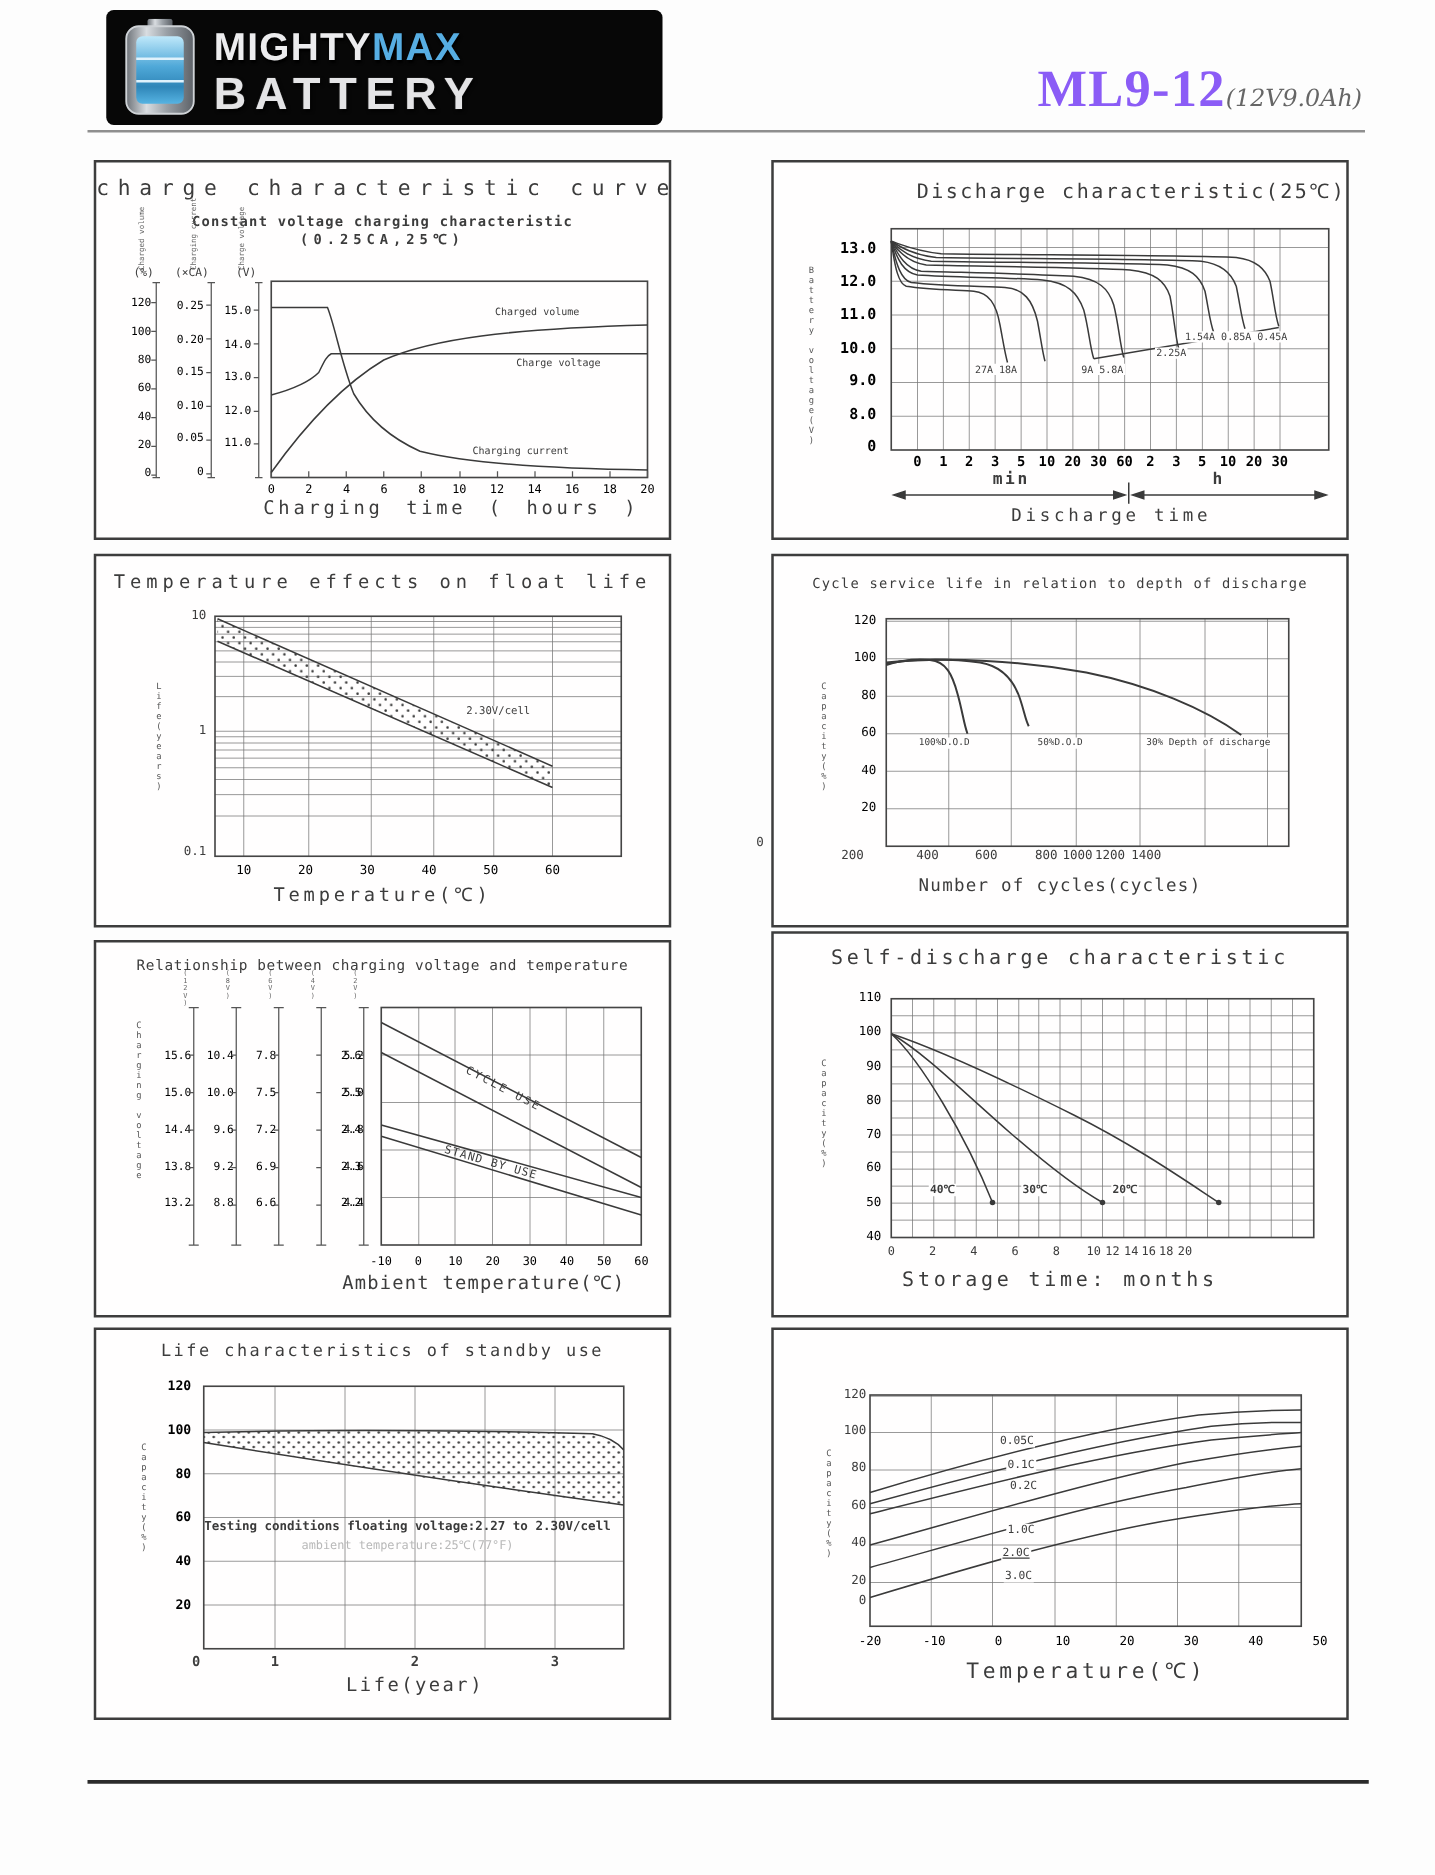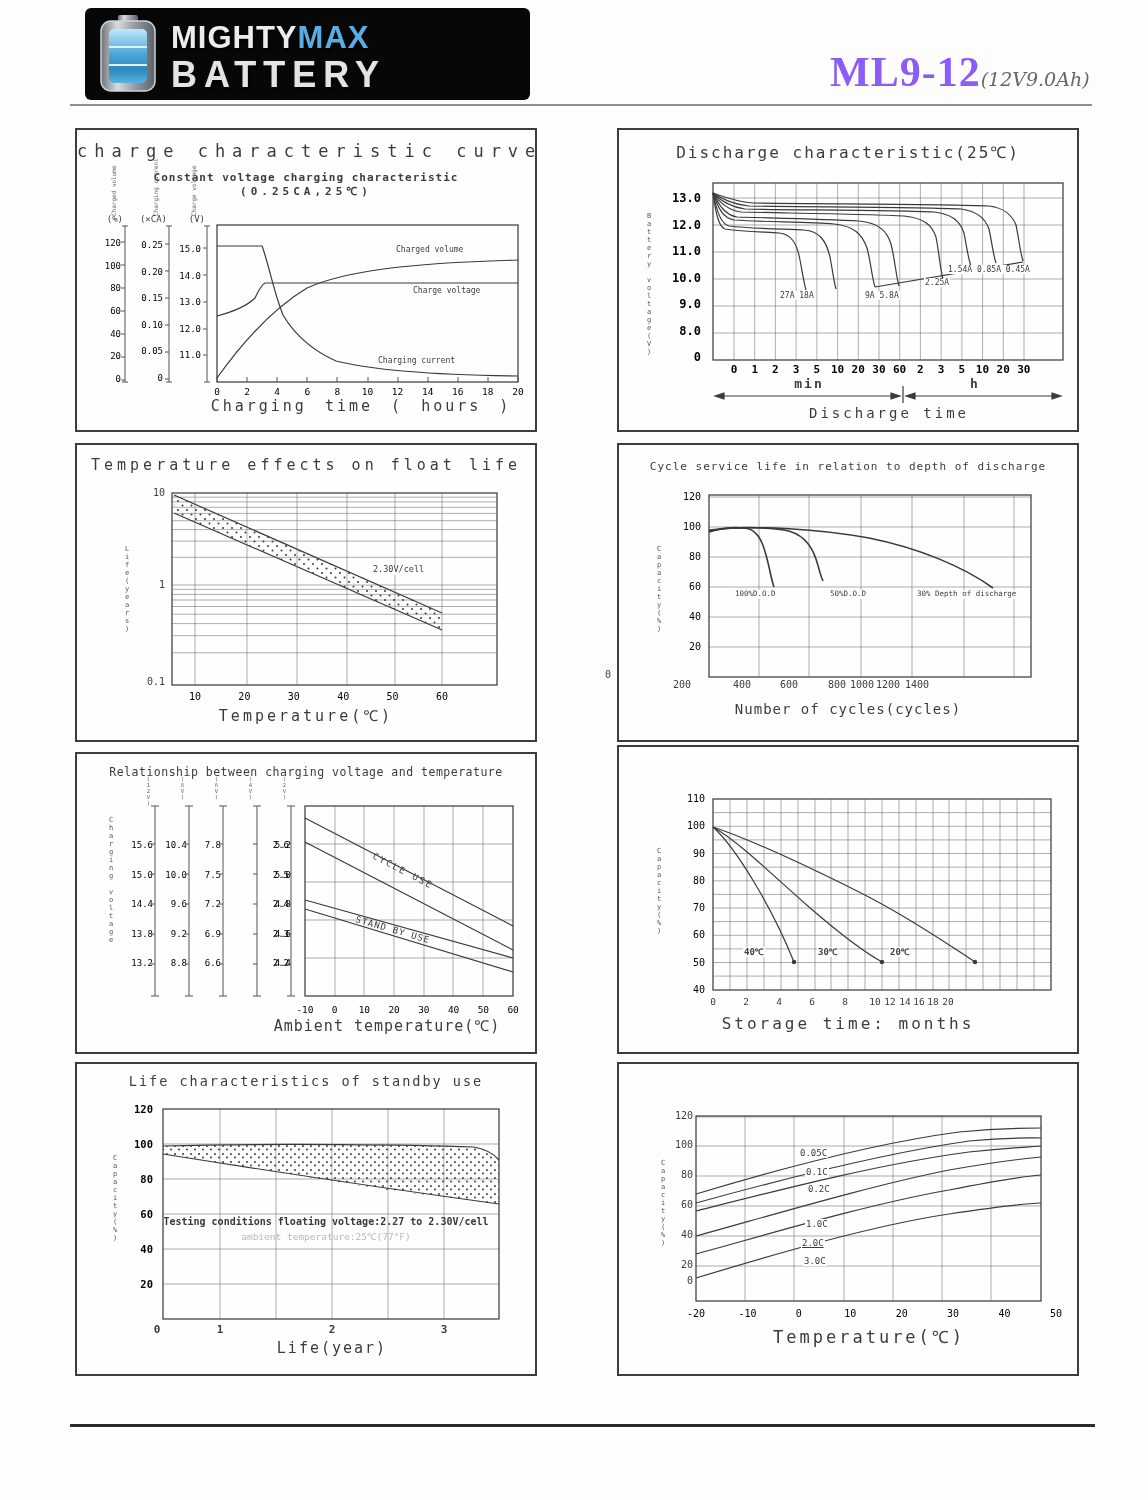--- a/index.html
+++ b/index.html
@@ -134,21 +134,21 @@
         <span>12</span>
         <span>14</span>
         <span>16</span>
         <span>18</span>
         <span>20</span>
       </div>
     <div class="t ctr" style="top:268px;font-size:15px;letter-spacing:3px;word-spacing:6px;left:110px;right:0;">Charging time ( hours )</div>
   </section>
 
   <section class="panel" style="left:617px;top:128px;width:458px;height:300px;">
-    <div class="t ctr" style="top:14px;font-size:16px;letter-spacing:2px;">Discharge characteristic(25℃)</div>
+    <div class="t ctr" style="top:14px;font-size:16px;letter-spacing:2px;text-align:right;">Discharge characteristic(25℃)</div>
     <span class="t vt" style="left:26px;top:82px;font-size:7px;color:#555;">Battery voltage(V)</span>
     <div class="col" style="left:42px;top:61px;width:40px;height:173px;font-size:12px;font-weight:bold;">
         <span>13.0</span>
         <span>12.0</span>
         <span>11.0</span>
         <span>10.0</span>
         <span>9.0</span>
         <span>8.0</span>
         <span>0</span>
       </div>
@@ -359,20 +359,21 @@
         <span>20</span>
         <span>30</span>
         <span>40</span>
         <span>50</span>
         <span>60</span>
       </div>
     <div class="t" style="left:180px;top:264px;width:260px;text-align:center;font-size:15px;letter-spacing:1px;">Ambient temperature(℃)</div>
   </section>
 
   <section class="panel" style="left:617px;top:745px;width:458px;height:305px;">
+    <div class="t ctr" style="top:10px;font-size:16px;letter-spacing:3px;">Self-discharge characteristic</div>
     <span class="t vt" style="left:36px;top:100px;font-size:7px;color:#555;">Capacity(%)</span>
     <div class="col" style="left:50px;top:45px;width:36px;height:205px;font-size:10px;">
         <span>110</span>
         <span>100</span>
         <span>90</span>
         <span>80</span>
         <span>70</span>
         <span>60</span>
         <span>50</span>
         <span>40</span>

